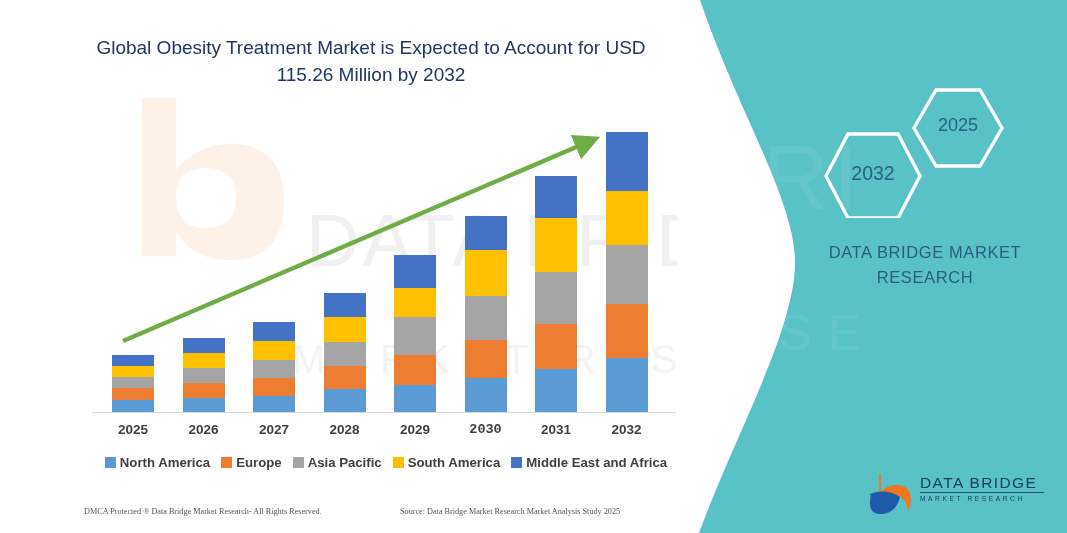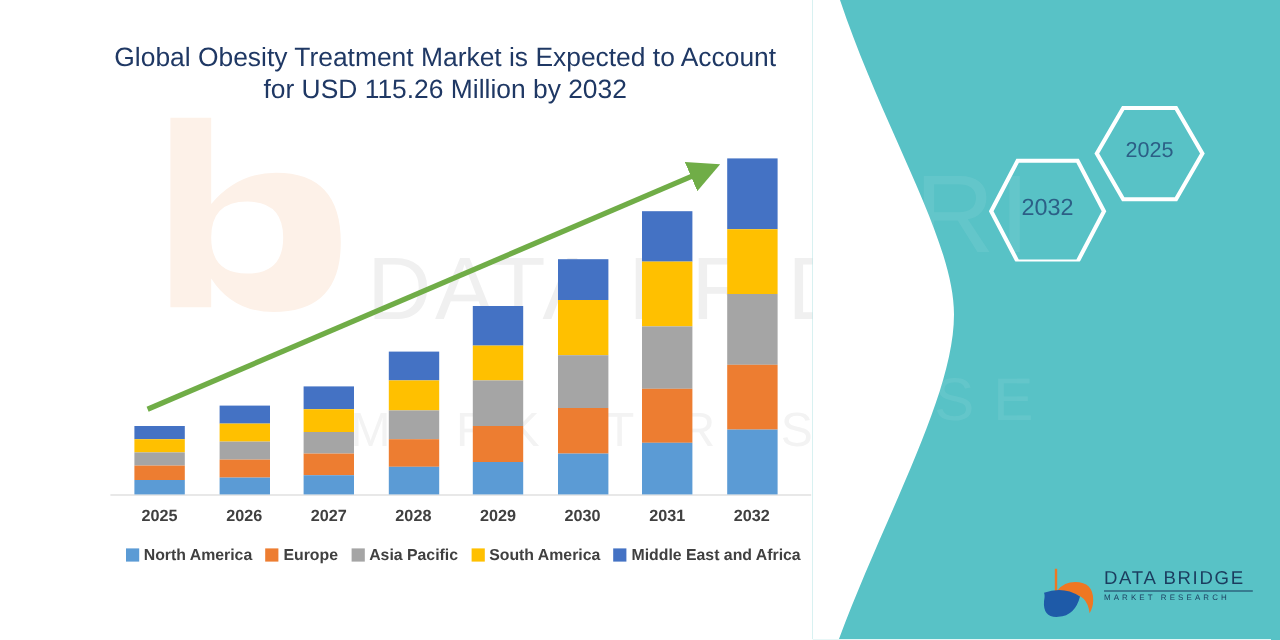--- a/index.html
+++ b/index.html
@@ -31,21 +31,21 @@
   .logo{position:absolute;left:866px;top:470px;width:180px;height:48px;}
   .logo .logo-mark{position:absolute;left:0;top:2px;width:48px;height:44px;}
   .logo .logo-txt{position:absolute;left:54px;top:4px;width:126px;}
   .logo .logo-main{font-size:15.5px;letter-spacing:1.4px;color:#1b3c5e;line-height:17px;}
   .logo .logo-rule{height:1px;background:#1b3c5e;margin:1px 0 1px 0;width:124px;opacity:.85;}
   .logo .logo-sub{font-size:6.6px;letter-spacing:2.6px;color:#1b3c5e;line-height:9px;}
 
   
   .main-title{
     position:absolute;left:88px;top:34px;width:566px;text-align:center;
-    color:#1f3864;font-size:22px;line-height:27px;font-weight:400;
+    color:#1f3864;font-size:19px;line-height:27px;font-weight:400;
   }
 
   
   .wm-b{position:absolute;left:128px;top:98px;width:190px;height:168px;opacity:1;}
   .wm-text{
     position:absolute;left:306px;top:198px;width:700px;
     font-size:74px;letter-spacing:3px;color:#f0f0f0;line-height:86px;
     font-weight:400;white-space:nowrap;
   }
   .wm-text2{
@@ -162,21 +162,21 @@
           <div class="seg" style="height: 54px; background: rgb(237, 125, 49);"></div>
           <div class="seg" style="height: 54px; background: rgb(91, 155, 213);"></div>
         </div>
       </div>
     <div id="xlabels">
         <div class="xlabel" style="left: 93px;">2025</div>
         <div class="xlabel" style="left: 163.5px;">2026</div>
         <div class="xlabel" style="left: 234px;">2027</div>
         <div class="xlabel" style="left: 304.5px;">2028</div>
         <div class="xlabel" style="left: 375px;">2029</div>
-        <div class="xlabel" style="left: 445.5px;">2030</div>
+        <div class="xlabel" style="left: 445.5px; font-family: Liberation Mono, monospace;">2030</div>
         <div class="xlabel" style="left: 516px; text-align: center;">2031</div>
         <div class="xlabel" style="left: 586.5px;">2032</div>
       </div>
 
     <div class="legend" id="legend">
         <div class="legend-item">
           <span class="swatch" style="background: rgb(91, 155, 213);"></span>
           <span>North America</span>
         </div>
         <div class="legend-item">
@@ -190,20 +190,24 @@
         <div class="legend-item">
           <span class="swatch" style="background: rgb(255, 192, 0);"></span>
           <span>South America</span>
         </div>
         <div class="legend-item">
           <span class="swatch" style="background: rgb(68, 114, 196);"></span>
           <span>Middle East and Africa</span>
         </div>
       </div>
 
+    <div class="footer">
+      <div class="f1">DMCA Protected ® Data Bridge Market Research-  All Rights Reserved.</div>
+      <div class="f2">Source: Data Bridge Market Research  Market Analysis Study 2025</div>
+    </div>
   </div>
 
   <div class="teal-panel">
     <svg width="390" height="533" viewBox="0 0 390 533">
       <rect x="0" y="0" width="390" height="533" fill="#58c2c6"></rect>
       <path d="M0,0 L23,0 C60,110 118,200 118,262 C118,330 60,430 22,533 L0,533 Z" fill="#ffffff"></path>
       <g opacity="0.07" fill="#ffffff">
         <text x="20" y="210" font-family="Liberation Sans, sans-serif" font-size="92" letter-spacing="4">BRI</text>
         <text x="0" y="350" font-family="Liberation Sans, sans-serif" font-size="50" letter-spacing="16">RESE</text>
       </g>
@@ -215,20 +219,21 @@
     <svg width="200" height="130" viewBox="0 0 200 130">
 
       <polygon points="108,40 130,2 174,2 196,40 174,78 130,78" fill="none" stroke="#ffffff" stroke-width="3.4"></polygon>
 
       <polygon points="20,88 42,46 92,46 114,88 92,130 42,130" fill="none" stroke="#ffffff" stroke-width="3.4"></polygon>
     </svg>
     <div style="position:absolute;left:108px;top:27px;width:88px;text-align:center;color:#2c5f86;font-size:18px;">2025</div>
     <div style="position:absolute;left:20px;top:74px;width:94px;text-align:center;color:#2c5f86;font-size:19.5px;">2032</div>
   </div>
 
+  <div class="dbmr-text">DATA BRIDGE MARKET RESEARCH</div>
 
   <div class="logo">
     <div class="logo-mark">
       <svg width="48" height="44" viewBox="0 0 48 44">
         <path d="M6 2 h9 v18 q6 -7 15 -7 q15 0 15 15 q0 6 -3 11 q-2 -16 -16 -16 q-9 0 -13 7 v-28 z" fill="#ef7722"></path>
         <path d="M4 22 q16 -6 30 3 q-4 16 -18 17 q-13 1 -12 -13 q1 -5 0 -7 z" fill="#1e5aa8"></path>
         <path d="M13 20 h8 v22 h-8 z" fill="#ef7722" opacity="0.0"></path>
       </svg>
     </div>
     <div class="logo-txt">

